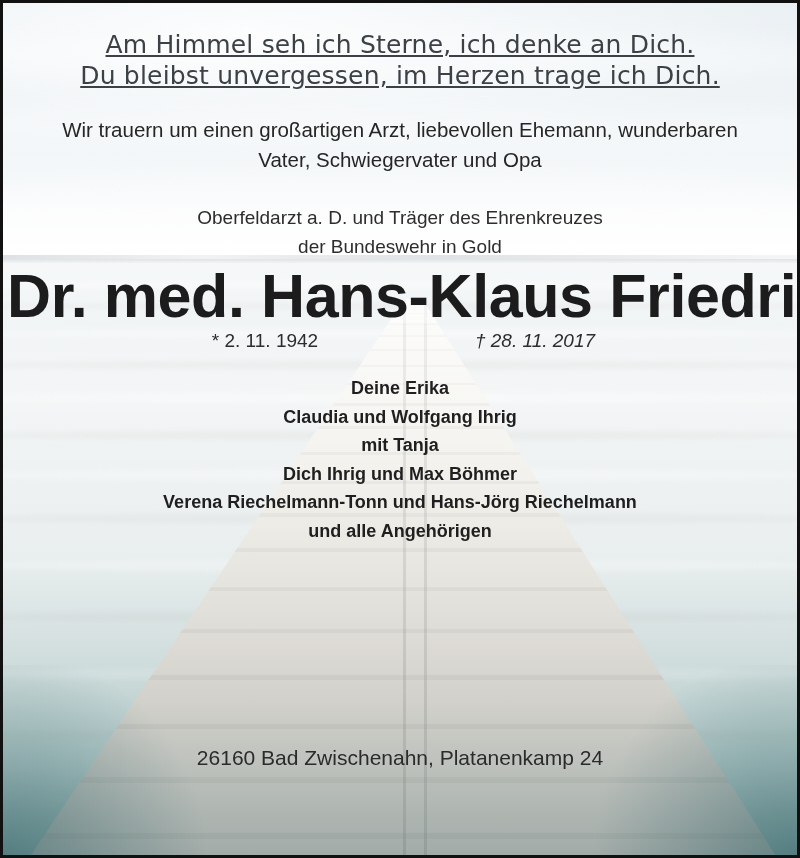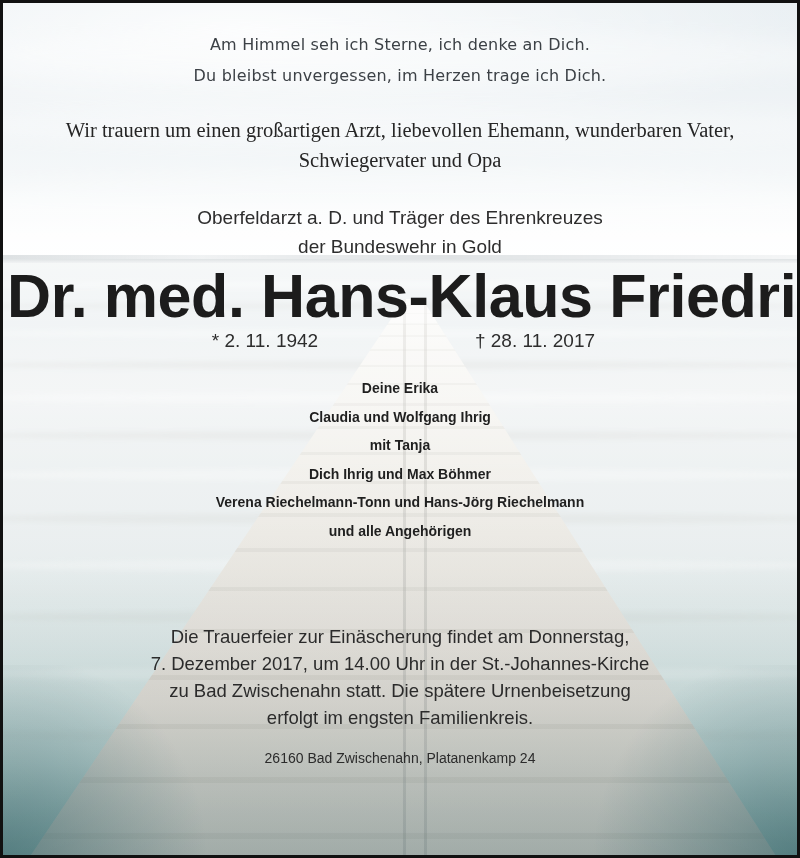--- a/index.html
+++ b/index.html
@@ -101,31 +101,31 @@
   
   .content{
     position:absolute;inset:0;
     text-align:center;
     color:#2b2b2b;
   }
 
   .verse{
     position:absolute;left:0;right:0;top:26px;
     font-family:"DejaVu Sans",sans-serif;
-    font-size:16px;line-height:31px;
+    font-size:25px;line-height:31px;
     color:#3c4146;
     letter-spacing:.2px;
+    text-decoration:underline;
   }
   .verse div{white-space:nowrap;}
 
   .mourn{
     position:absolute;left:52px;right:52px;top:112px;
     font-size:20.5px;line-height:30px;
     color:#262626;
-    font-family:Liberation Serif, serif;
   }
 
   .rank{
     position:absolute;left:60px;right:60px;top:200px;
     font-size:19px;line-height:29px;
     color:#2d2d2d;
   }
 
   .name{
     position:absolute;left:4px;right:0;top:266px;
@@ -135,40 +135,40 @@
     letter-spacing:-.4px;
     white-space:nowrap;
   }
 
   .dates{
     position:absolute;left:0;right:0;top:325px;
     font-size:19px;line-height:26px;
     color:#2d2d2d;
   }
   .dates .born{display:inline-block;width:270px;text-align:center;}
-  .dates .died{display:inline-block;width:270px;text-align:center;}
+  .dates .died{display:inline-block;width:270px;text-align:center;font-style:italic;}
 
   .family{
     position:absolute;left:20px;right:20px;top:371px;
-    font-size:14px;line-height:28.5px;
+    font-size:18px;line-height:28.5px;
     font-weight:bold;
     color:#1f1f1f;
   }
   .family div{white-space:nowrap;}
 
   .service{
     position:absolute;left:70px;right:70px;top:620px;
     font-size:18.5px;line-height:27px;
     color:#2b2b2b;
   }
   .service div{white-space:nowrap;}
 
   .address{
     position:absolute;left:0;right:0;top:742px;
-    font-size:14px;line-height:26px;
+    font-size:21px;line-height:26px;
     color:#2b2b2b;
     white-space:nowrap;
   }
 
   .provider{
     position:absolute;left:0;right:0;top:793px;
     font-size:18.5px;line-height:26px;
     color:#2b2b2b;
     white-space:nowrap;
   }
@@ -263,24 +263,18 @@
 
     <div class="family">
       <div>Deine Erika</div>
       <div>Claudia und Wolfgang Ihrig</div>
       <div>mit Tanja</div>
       <div>Dich Ihrig und Max Böhmer</div>
       <div>Verena Riechelmann-Tonn und Hans-Jörg Riechelmann</div>
       <div>und alle Angehörigen</div>
     </div>
 
-    <div class="service">
-      <div>Die Trauerfeier zur Einäscherung findet am Donnerstag,</div>
-      <div>7. Dezember 2017, um 14.00 Uhr in der St.-Johannes-Kirche</div>
-      <div>zu Bad Zwischenahn statt. Die spätere Urnenbeisetzung</div>
-      <div>erfolgt im engsten Familienkreis.</div>
-    </div>
 
     <div class="address">26160 Bad Zwischenahn, Platanenkamp 24</div>
 
 
   </div>
 </div>
 
 </body></html>

